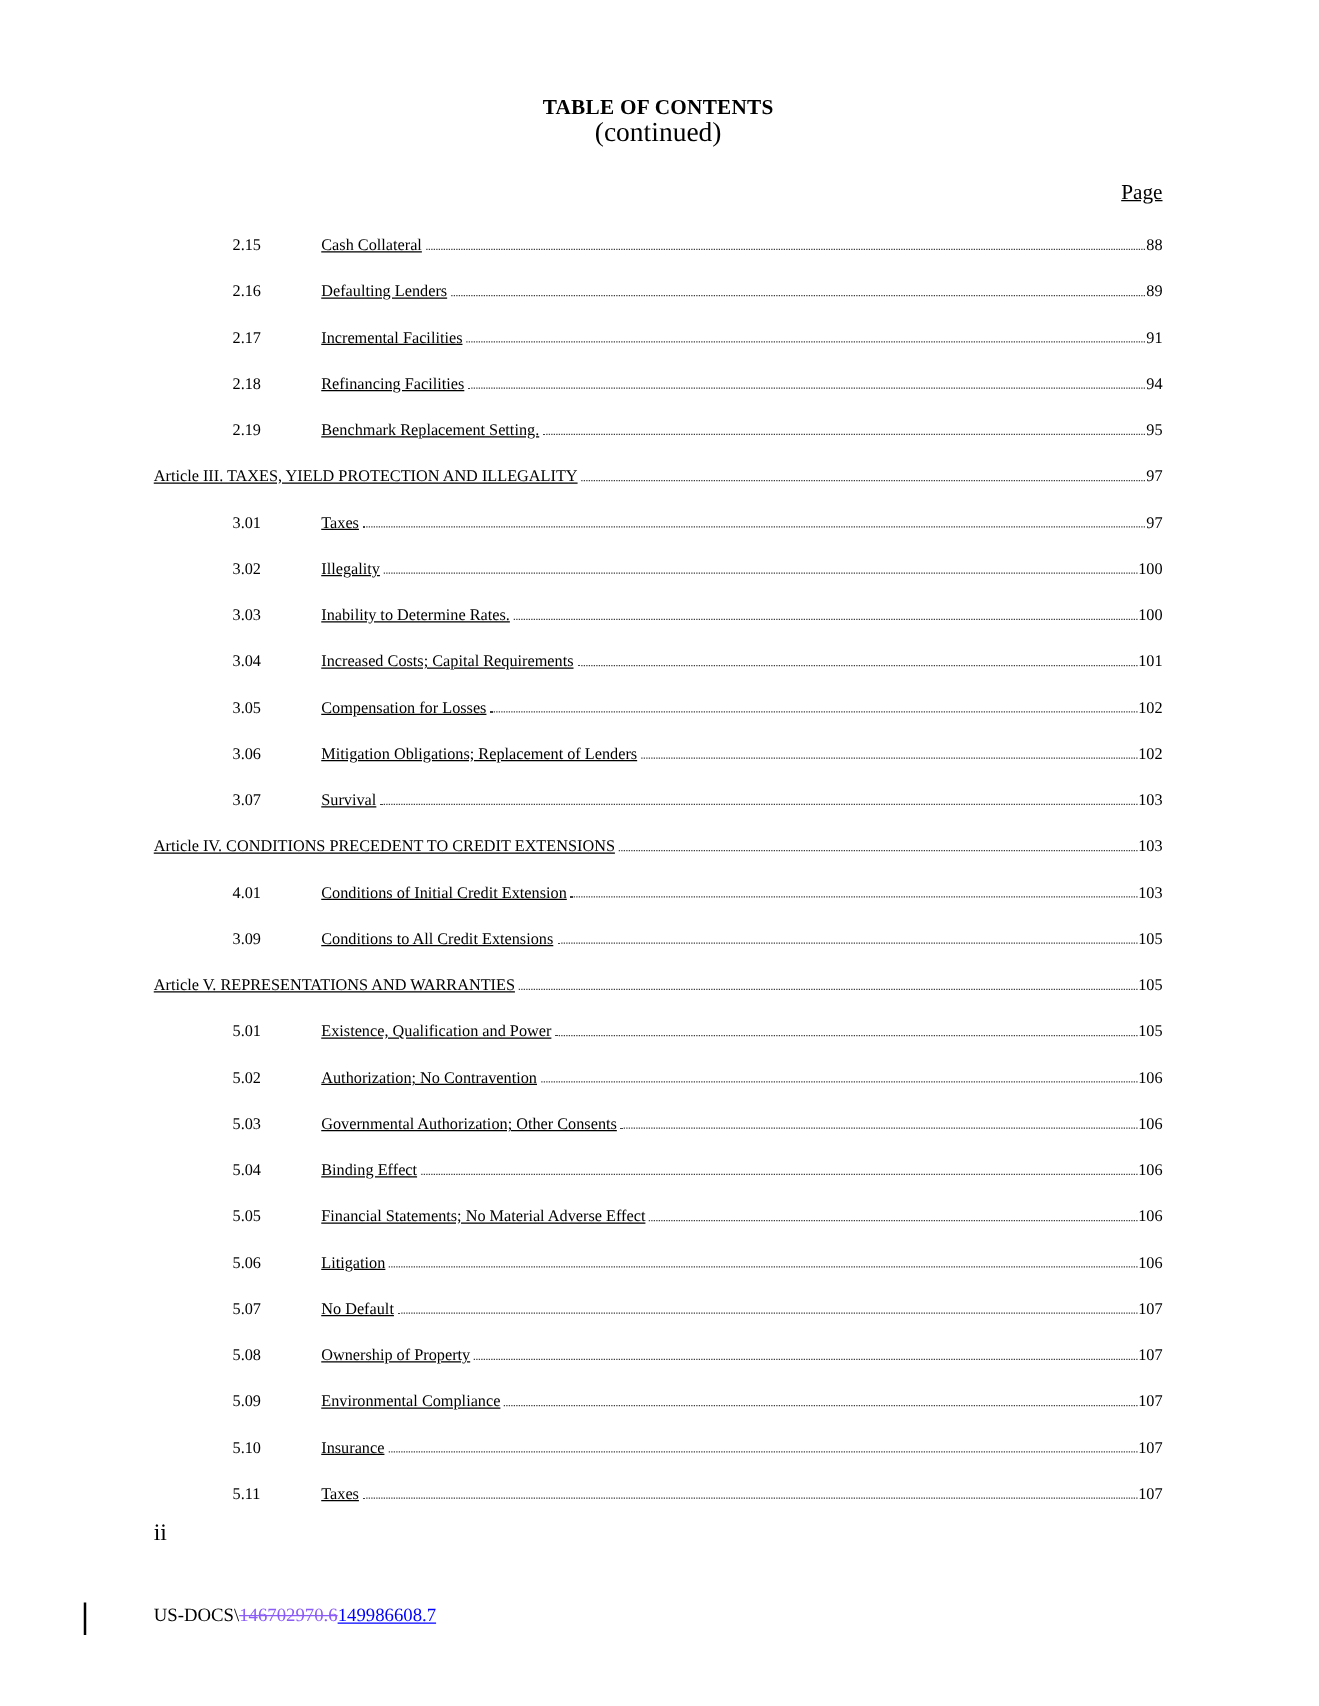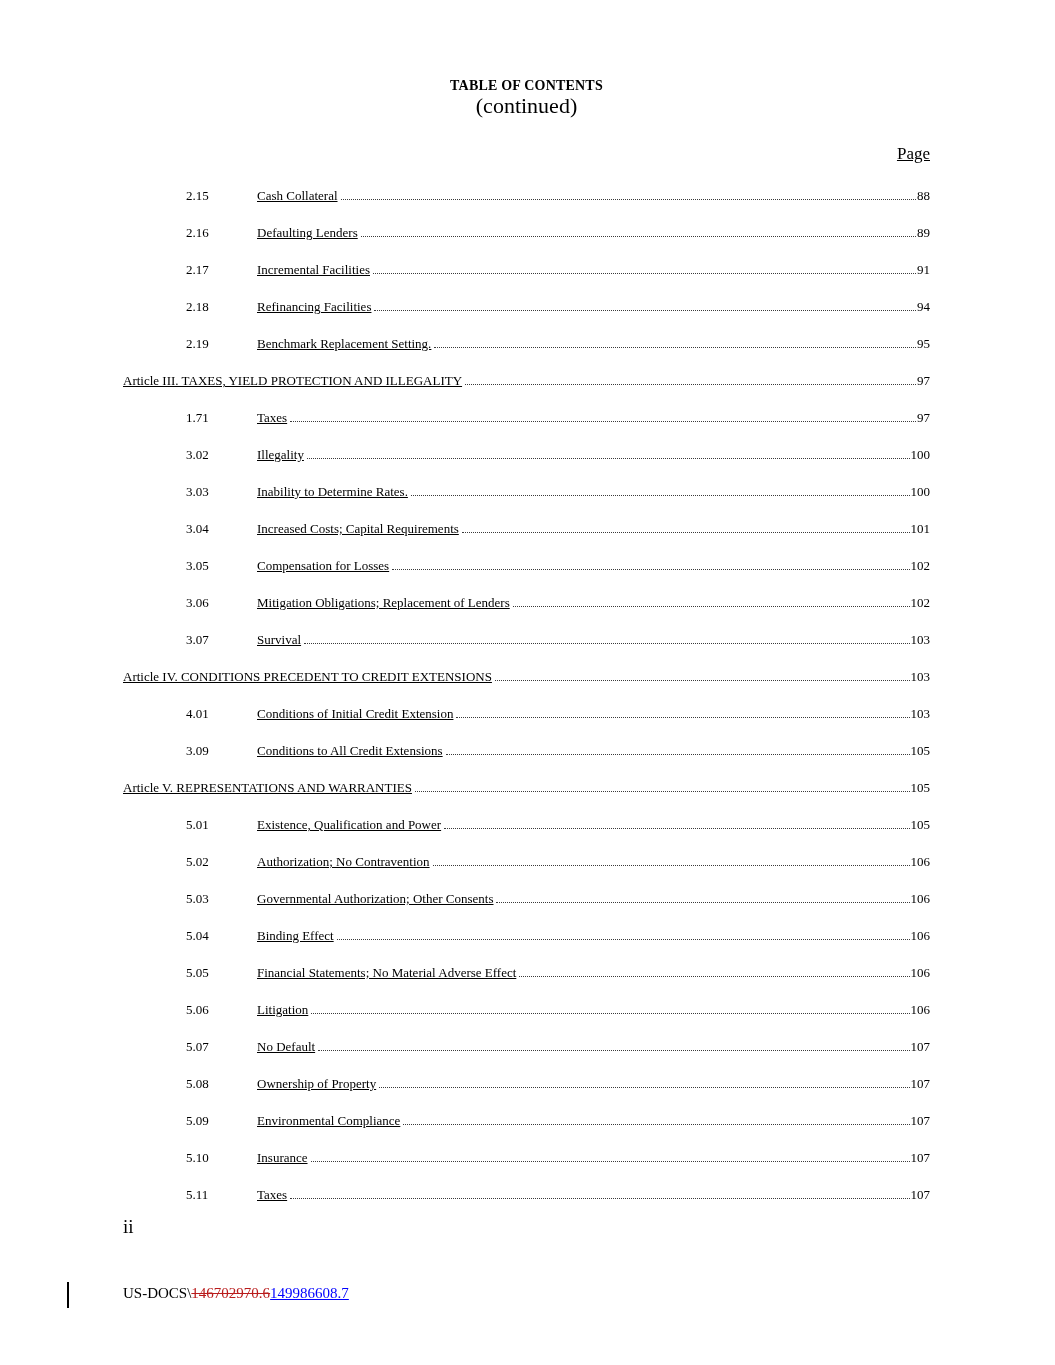--- a/index.html
+++ b/index.html
@@ -14,21 +14,21 @@
     height: 1365px;
     margin: 0 auto;
     background: #ffffff;
     overflow: hidden;
   }
   .content {
     padding: 76px 125px 0 123px;
   }
   .doc-title {
     text-align: center;
-    font-size: 14px;
+    font-size: 17px;
     font-weight: bold;
     line-height: 20px;
     letter-spacing: 0.2px;
   }
   .doc-subtitle {
     text-align: center;
     font-size: 22px;
     line-height: 20px;
   }
   .page-col-header {
@@ -67,21 +67,21 @@
   }
   .doc-id-line {
     position: absolute;
     left: 123px;
     top: 1284px;
     font-size: 15px;
     line-height: 19px;
     white-space: nowrap;
   }
   .deleted-ref {
-    color: #b91c1c;
+    color: #8b5cf6;
     text-decoration: line-through;
   }
   .inserted-ref {
     color: #0000FF;
     text-decoration: underline;
   }
   .change-bar {
     position: absolute;
     left: 67px;
     top: 1282px;
@@ -130,21 +130,21 @@
     <span class="leader"></span>
     <span class="pg">95</span>
   </div>
         <div class="toc-row article">
 
     <span class="title">Article III. TAXES, YIELD PROTECTION AND ILLEGALITY</span>
     <span class="leader"></span>
     <span class="pg">97</span>
   </div>
         <div class="toc-row section">
-    <span class="num">1.71</span>
+    <span class="num">3.01</span>
     <span class="title">Taxes</span>
     <span class="leader"></span>
     <span class="pg">97</span>
   </div>
         <div class="toc-row section">
     <span class="num">3.02</span>
     <span class="title">Illegality</span>
     <span class="leader"></span>
     <span class="pg">100</span>
   </div>

